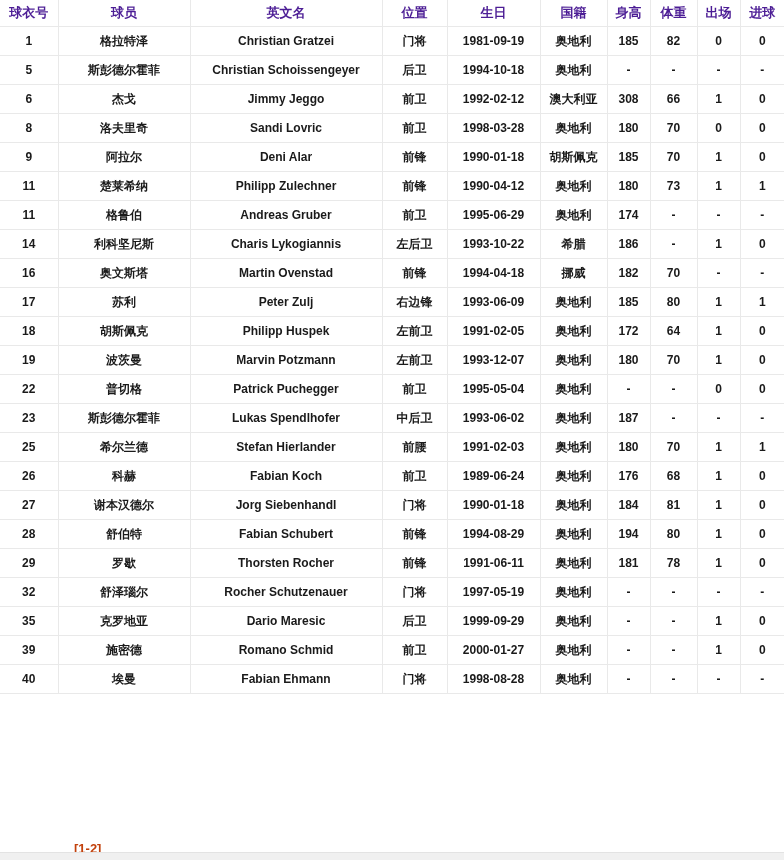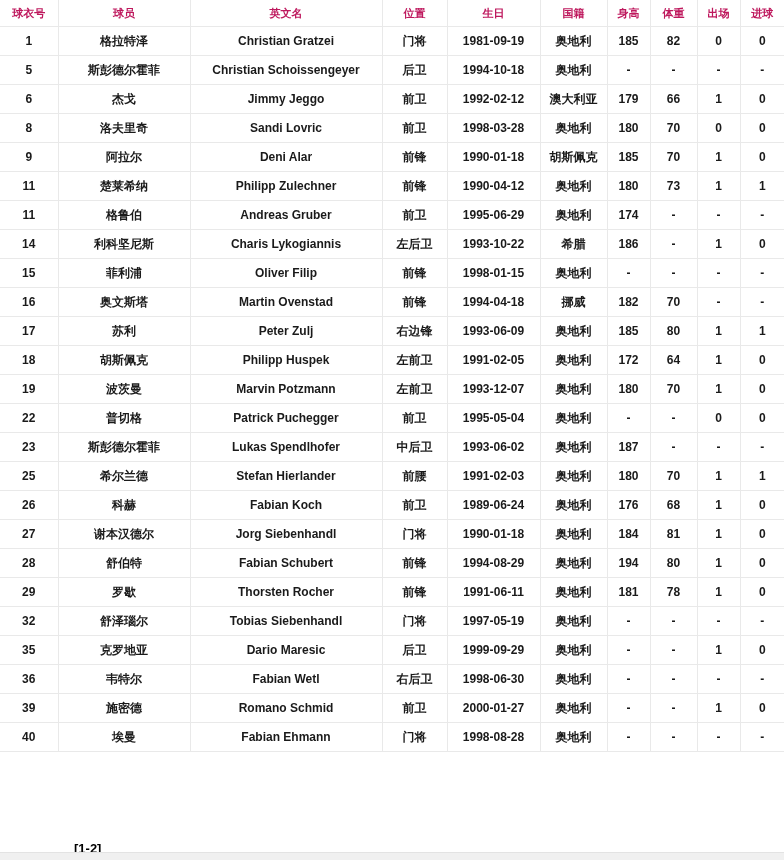--- a/index.html
+++ b/index.html
@@ -29,37 +29,37 @@
     border: 1px solid #e9e9e9;
     text-align: center;
     vertical-align: middle;
     padding: 0 2px;
     font-weight: bold;
     overflow: hidden;
     white-space: nowrap;
   }
   table.roster th {
     height: 26px;
-    font-size: 11px;
-    color: #be185d;
+    font-size: 13px;
+    color: #4c1d95;
     background: #ffffff;
   }
   table.roster td {
     height: 28px;
     font-size: 12px;
     color: #1a1a1a;
     background: #ffffff;
   }
   .pagination {
     position: absolute;
     left: 74px;
     top: 840px;
     font-size: 13px;
     font-weight: bold;
-    color: #000000;
+    color: #c2410c;
     line-height: 18px;
   }
   .bottom-strip {
     position: absolute;
     left: 0;
     top: 852px;
     width: 784px;
     height: 8px;
     background: #f0f0f0;
     border-top: 1px solid #e3e3e3;
@@ -121,21 +121,21 @@
           <td>-</td>
           <td>-</td>
         </tr>
         <tr>
           <td>6</td>
           <td>杰戈</td>
           <td>Jimmy Jeggo</td>
           <td>前卫</td>
           <td>1992-02-12</td>
           <td>澳大利亚</td>
-          <td>179</td>
+          <td>308</td>
           <td>66</td>
           <td>1</td>
           <td>0</td>
         </tr>
         <tr>
           <td>8</td>
           <td>洛夫里奇</td>
           <td>Sandi Lovric</td>
           <td>前卫</td>
           <td>1998-03-28</td>
@@ -187,32 +187,20 @@
           <td>Charis Lykogiannis</td>
           <td>左后卫</td>
           <td>1993-10-22</td>
           <td>希腊</td>
           <td>186</td>
           <td>-</td>
           <td>1</td>
           <td>0</td>
         </tr>
         <tr>
-          <td>15</td>
-          <td>菲利浦</td>
-          <td>Oliver Filip</td>
-          <td>前锋</td>
-          <td>1998-01-15</td>
-          <td>奥地利</td>
-          <td>-</td>
-          <td>-</td>
-          <td>-</td>
-          <td>-</td>
-        </tr>
-        <tr>
           <td>16</td>
           <td>奥文斯塔</td>
           <td>Martin Ovenstad</td>
           <td>前锋</td>
           <td>1994-04-18</td>
           <td>挪威</td>
           <td>182</td>
           <td>70</td>
           <td>-</td>
           <td>-</td>
@@ -333,52 +321,40 @@
           <td>1991-06-11</td>
           <td>奥地利</td>
           <td>181</td>
           <td>78</td>
           <td>1</td>
           <td>0</td>
         </tr>
         <tr>
           <td>32</td>
           <td>舒泽瑙尔</td>
-          <td>Tobias Siebenhandl</td>
+          <td>Rocher Schutzenauer</td>
           <td>门将</td>
           <td>1997-05-19</td>
           <td>奥地利</td>
           <td>-</td>
           <td>-</td>
           <td>-</td>
           <td>-</td>
         </tr>
         <tr>
           <td>35</td>
           <td>克罗地亚</td>
           <td>Dario Maresic</td>
           <td>后卫</td>
           <td>1999-09-29</td>
           <td>奥地利</td>
           <td>-</td>
           <td>-</td>
           <td>1</td>
           <td>0</td>
-        </tr>
-        <tr>
-          <td>36</td>
-          <td>韦特尔</td>
-          <td>Fabian Wetl</td>
-          <td>右后卫</td>
-          <td>1998-06-30</td>
-          <td>奥地利</td>
-          <td>-</td>
-          <td>-</td>
-          <td>-</td>
-          <td>-</td>
         </tr>
         <tr>
           <td>39</td>
           <td>施密德</td>
           <td>Romano Schmid</td>
           <td>前卫</td>
           <td>2000-01-27</td>
           <td>奥地利</td>
           <td>-</td>
           <td>-</td>

